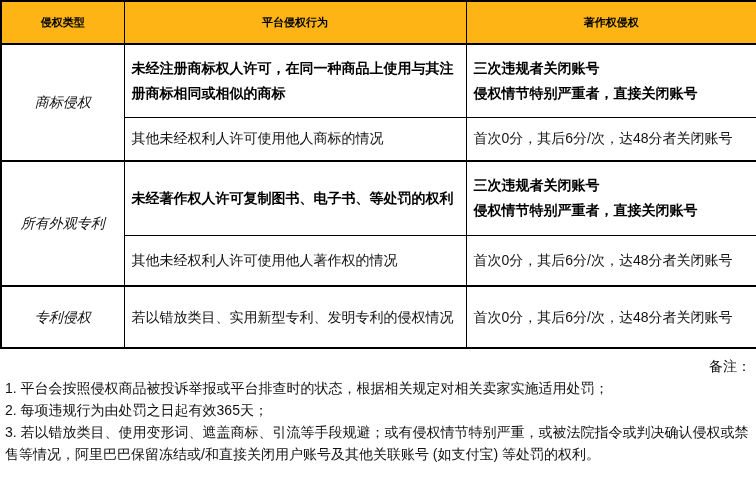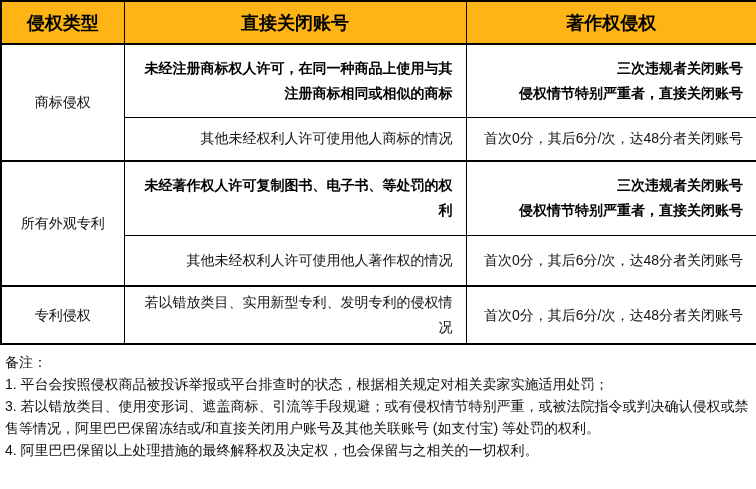--- a/index.html
+++ b/index.html
@@ -18,61 +18,60 @@
     width:756px;border-collapse:collapse;table-layout:fixed;
     border:2px solid var(--border);
   }
   col.c1{width:123px;}
   col.c2{width:342px;}
   col.c3{width:291px;}
   th{
     background:var(--header-bg);
     border:1px solid var(--border);
     border-bottom:2px solid var(--border);
-    font-weight:bold;font-size:18px;color:#000;
+    font-weight:bold;font-size:11px;color:#000;
     height:41px;text-align:center;padding:0 4px;
   }
   td{
     border:1px solid var(--border);
     font-size:14px;line-height:25px;
-    padding:3px 13px;vertical-align:middle;
+    padding:3px 7px;vertical-align:middle;
     word-break:break-all;
-    text-align:right;
   }
   tr.group-start td{border-top:2px solid var(--border);}
-  .type-cell{text-align:center;padding:3px 2px;}
+  .type-cell{text-align:center;padding:3px 2px;font-style:italic;}
   .bold{font-weight:bold;color:#000;}
   .r1a{height:73px;}
   .r1b{height:44px;}
   .r2a{height:74px;}
   .r2b{height:51px;}
-  .r3{height:46px;}
+  .r3{height:62px;}
   .notes{
     padding:6px 5px 0 5px;
     font-size:14px;line-height:22px;
     word-break:break-all;
   }
-  .note-title{line-height:22px;}
+  .note-title{line-height:22px;text-align:right;}
   .note{line-height:22px;}
 </style>
 </head>
 <body>
 
 <div class="page">
 
   <table class="policy">
     <colgroup>
         <col class="c1">
         <col class="c2">
         <col class="c3">
       </colgroup>
     <thead>
       <tr>
         <th>侵权类型</th>
-        <th>直接关闭账号</th>
+        <th>平台侵权行为</th>
         <th>著作权侵权</th>
       </tr>
     </thead>
     <tbody>
       <tr class="r1a group-start">
         <td class="type-cell" rowspan="2">商标侵权</td>
         <td class="bold">未经注册商标权人许可，在同一种商品上使用与其注册商标相同或相似的商标</td>
         <td class="bold">
           <div>三次违规者关闭账号</div>
           <div>侵权情节特别严重者，直接关闭账号</div>
@@ -106,17 +105,17 @@
         <td>
           <div>首次0分，其后6分/次，达48分者关闭账号</div>
         </td>
       </tr>
     </tbody>
   </table>
 
   <div class="notes">
     <div class="note-title">备注：</div>
     <div class="note">1. 平台会按照侵权商品被投诉举报或平台排查时的状态，根据相关规定对相关卖家实施适用处罚；</div>
+    <div class="note">2. 每项违规行为由处罚之日起有效365天；</div>
     <div class="note">3. 若以错放类目、使用变形词、遮盖商标、引流等手段规避；或有侵权情节特别严重，或被法院指令或判决确认侵权或禁售等情况，阿里巴巴保留冻结或/和直接关闭用户账号及其他关联账号 (如支付宝) 等处罚的权利。</div>
-    <div class="note">4. 阿里巴巴保留以上处理措施的最终解释权及决定权，也会保留与之相关的一切权利。</div>
   </div>
 
 </div>
 
 </body></html>

